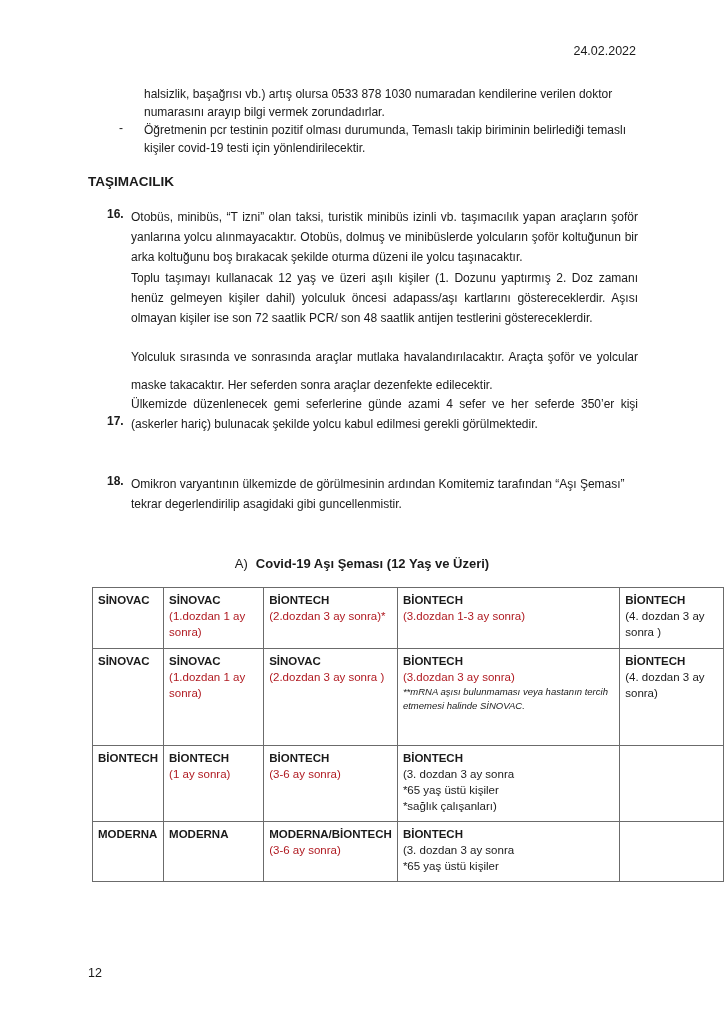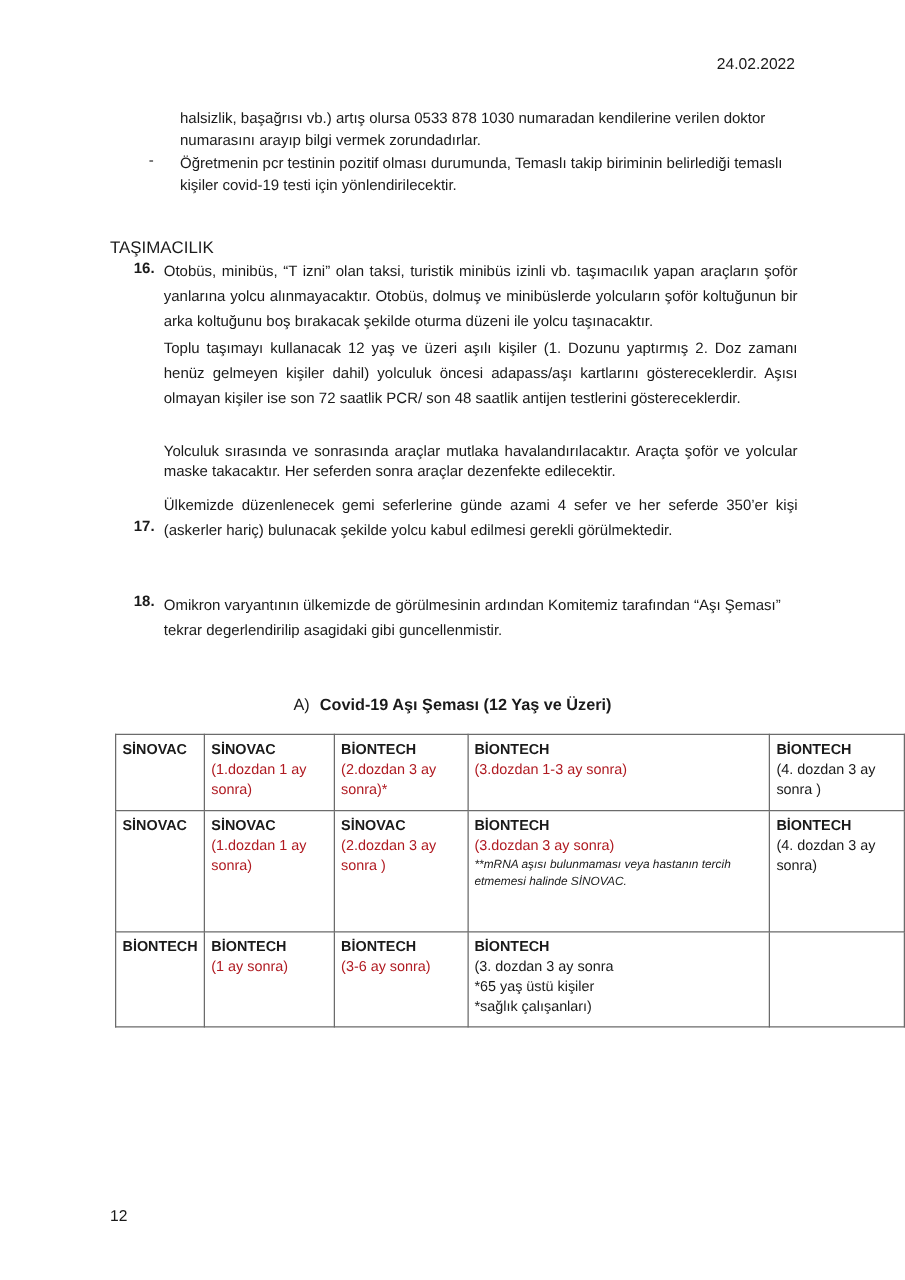--- a/index.html
+++ b/index.html
@@ -7,26 +7,26 @@
     width: 724px; height: 1024px; background: #ffffff; position: relative; overflow: hidden;
     font-family: "Liberation Sans", "DejaVu Sans", sans-serif; color: #1a1a1a;
   }
   .abs { position: absolute; }
   .date { top: 44px; right: 88px; font-size: 12.5px; }
   .para { font-size: 12px; line-height: 18px; }
   .just { text-align: justify; text-align-last: left; }
   .t1 { top: 85px; left: 144px; width: 500px; }
   .bullet-dash { top: 121px; left: 119px; font-size: 12px; }
   .t2 { top: 121px; left: 144px; width: 500px; }
-  .heading { top: 174px; left: 88px; font-size: 13.5px; font-weight: normal; margin-top: 16px; }
+  .heading { top: 174px; left: 88px; font-size: 13.5px; font-weight: bold; }
   .num { font-weight: bold; font-size: 12px; }
   .n16 { top: 207px; left: 107px; }
   .p16 { top: 207px; left: 131px; width: 507px; line-height: 20px; }
   .p16b { top: 268px; left: 131px; width: 507px; line-height: 20px; }
-  .p16c { top: 343px; left: 131px; width: 507px; line-height: 16px; margin-top: 10px; }
+  .p16c { top: 343px; left: 131px; width: 507px; line-height: 28px; }
   .n17 { top: 394px; left: 107px; margin-top: 20px; }
   .p17 { top: 394px; left: 131px; width: 507px; line-height: 20px; }
   .n18 { top: 474px; left: 107px; }
   .p18 { top: 474px; left: 131px; width: 507px; line-height: 20px; }
   .table-title { top: 556px; left: 0; width: 724px; text-align: center; font-size: 13px; }
   .table-title .lbl { margin-right: 8px; }
   .table-title .ttl { font-weight: bold; }
   table.vacc {
     position: absolute; top: 587px; left: 92px; border-collapse: collapse;
     font-size: 11.5px; line-height: 16px;
@@ -128,16 +128,34 @@
           <span class="red">(3-6 ay sonra)</span>
         </td>
     <td>
           <span class="vname">BİONTECH</span>
           <span class="plain">(3. dozdan 3 ay sonra</span>
           <span class="plain">*65 yaş üstü kişiler</span>
           <span class="plain">*sağlık çalışanları)</span>
         </td>
     <td></td>
   </tr>
+  <tr class="r4">
+    <td>
+          <span class="vname">MODERNA</span>
+        </td>
+    <td>
+          <span class="vname">MODERNA</span>
+        </td>
+    <td>
+          <span class="vname">MODERNA/BİONTECH</span>
+          <span class="red">(3-6 ay sonra)</span>
+        </td>
+    <td>
+          <span class="vname">BİONTECH</span>
+          <span class="plain">(3. dozdan 3 ay sonra</span>
+          <span class="plain">*65 yaş üstü kişiler</span>
+        </td>
+    <td></td>
+  </tr>
 </tbody>
   </table>
 
 <div class="abs pageno">12</div>
 
 </body></html>

